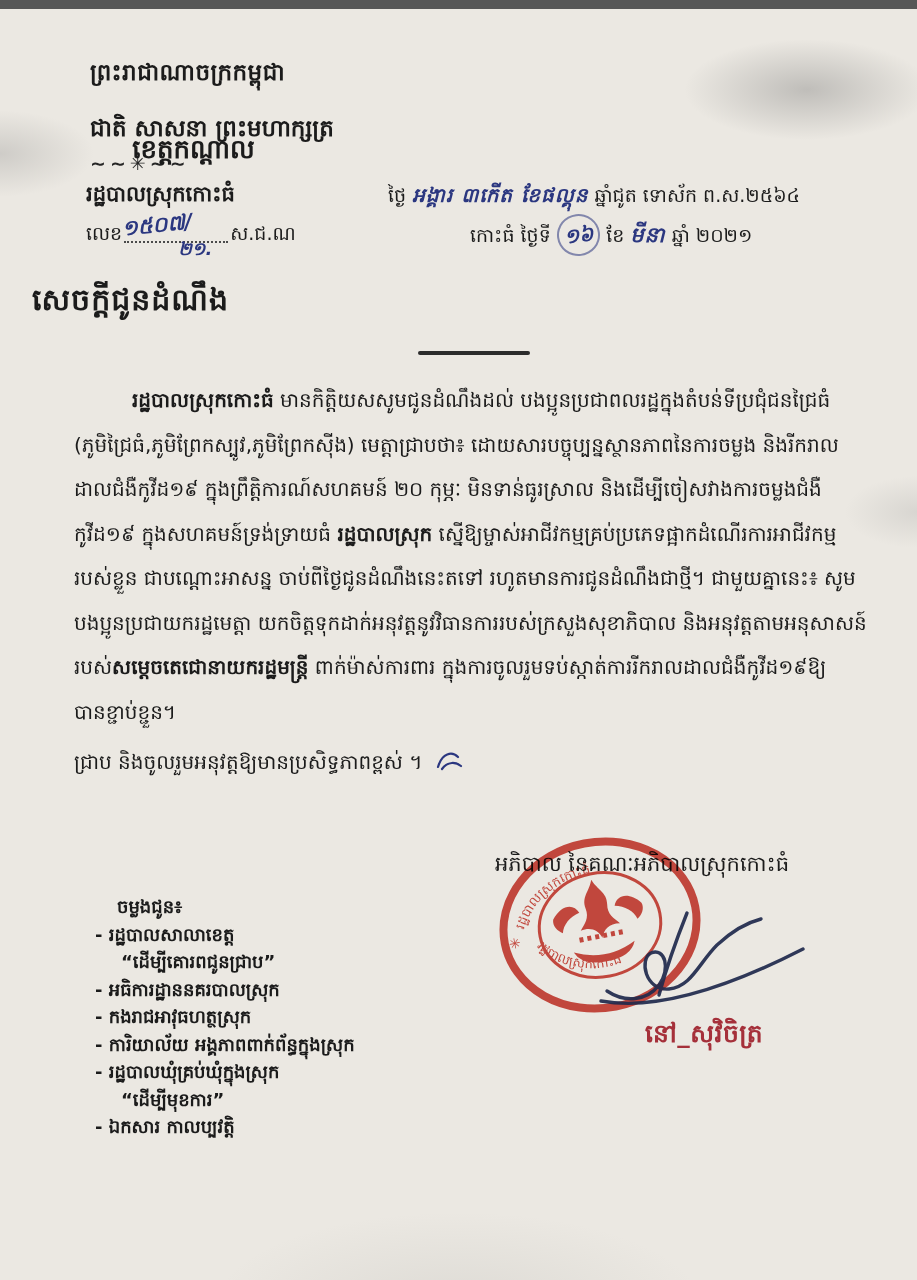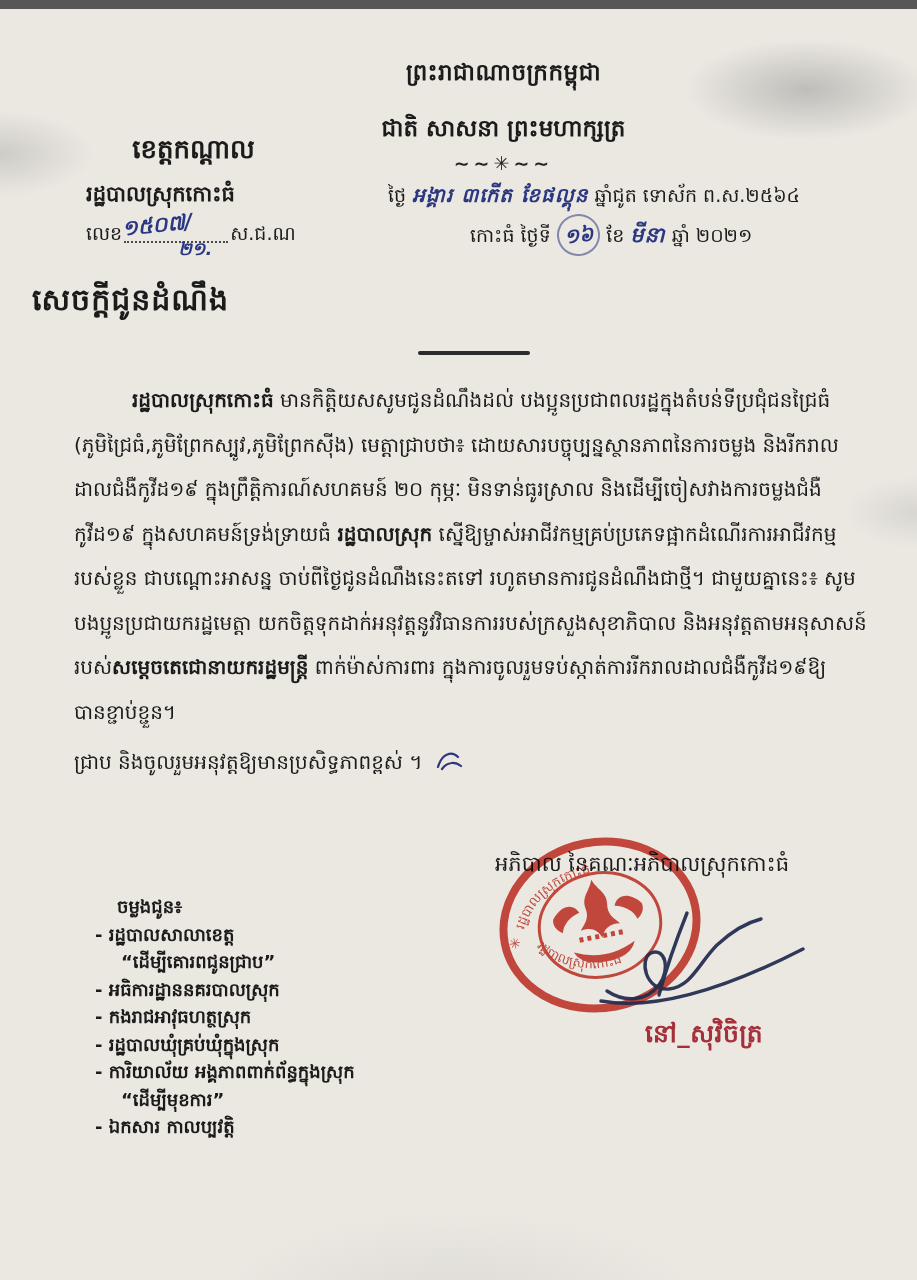--- a/index.html
+++ b/index.html
@@ -12,21 +12,21 @@
       radial-gradient(170px 70px at 88% 7%, rgba(110,110,110,.35), rgba(110,110,110,0) 72%),
       radial-gradient(130px 60px at 0% 12%, rgba(120,120,120,.25), rgba(120,120,120,0) 72%),
       radial-gradient(100px 50px at 100% 40%, rgba(140,140,140,.20), rgba(140,140,140,0) 72%),
       radial-gradient(340px 130px at 50% 102%, rgba(150,150,145,.16), rgba(150,150,145,0) 72%);
     background-size:100% 9px, auto, auto, auto, auto;
     background-repeat:no-repeat;
   }
   .b{font-weight:bold}
   .hw{color:#2b3780;font-style:italic;font-weight:600}
 
-  .header{position:absolute;top:58px;left:90px;right:0;text-align:center}
+  .header{position:absolute;top:58px;left:90px;right:0;text-align:left}
   .header .h1{font-size:23px;font-weight:bold;letter-spacing:.5px}
   .header .h2{font-size:23px;font-weight:bold;margin-top:23px}
   .header .orn{font-size:19px;font-weight:bold;margin-top:5px;letter-spacing:4px;color:#262626}
 
   .letterhead{position:absolute;left:86px;top:133px;width:215px}
   .letterhead .lh1{font-size:26px;font-weight:bold;text-align:center}
   .letterhead .lh2{font-size:21px;font-weight:bold;margin-top:9px}
   .ref-line{margin-top:10px;font-size:19px;white-space:nowrap}
   .ref-dots{display:inline-block;position:relative;width:104px;height:20px;vertical-align:-3px;border-bottom:2px dotted #4a4a4a;margin:0 2px}
   .ref-num{position:absolute;left:-2px;top:-10px;font-size:21px;transform:rotate(-6deg);white-space:nowrap}
@@ -143,20 +143,20 @@
 
   <div class="sig-name">នៅ_សុវិចិត្រ</div>
 
   <div class="cc">
     <div class="cc-heading">ចម្លងជូន៖</div>
     <div>
         <div class="cc-item">- រដ្ឋបាលសាលាខេត្ត</div>
         <div class="cc-sub">“ដើម្បីគោរពជូនជ្រាប”</div>
         <div class="cc-item">- អធិការដ្ឋាននគរបាលស្រុក</div>
         <div class="cc-item">- កងរាជអាវុធហត្ថស្រុក</div>
+        <div class="cc-item">- ការិយាល័យ អង្គភាពពាក់ព័ន្ធក្នុងស្រុក</div>
         <div class="cc-item">- រដ្ឋបាលឃុំគ្រប់ឃុំក្នុងស្រុក</div>
-        <div class="cc-item">- ការិយាល័យ អង្គភាពពាក់ព័ន្ធក្នុងស្រុក</div>
         <div class="cc-sub">“ដើម្បីមុខការ”</div>
         <div class="cc-item">- ឯកសារ កាលប្បវត្តិ</div>
       </div>
   </div>
 
 </div>
 
 </body></html>

